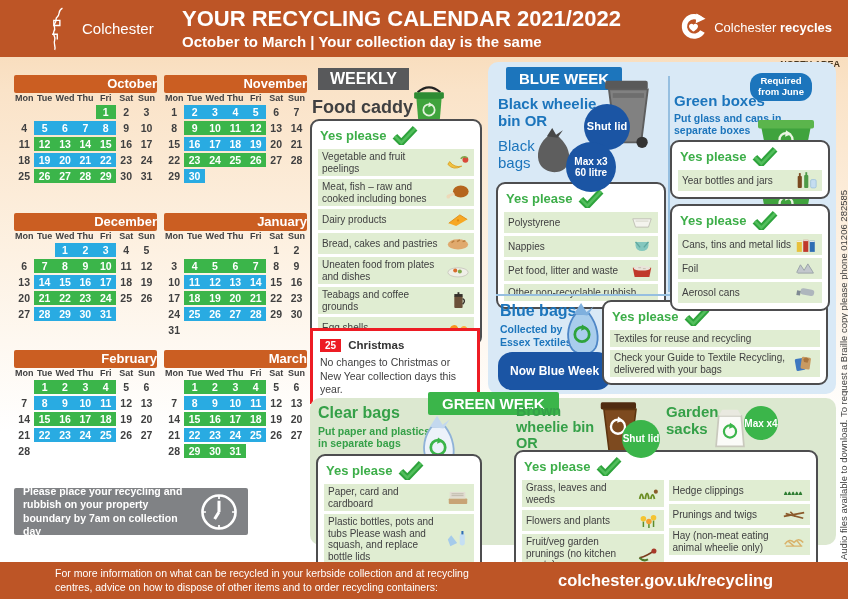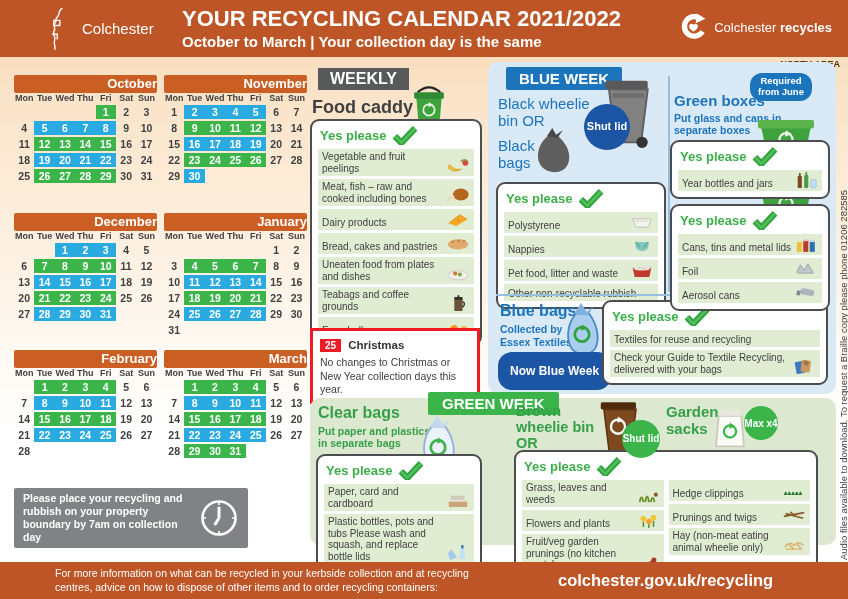--- a/index.html
+++ b/index.html
@@ -23,46 +23,46 @@
   .cal-2{left:14px;top:213px}.cal-3{left:164px;top:213px}
   .cal-4{left:14px;top:350px}.cal-5{left:164px;top:350px}
   .cmon{background:#CB5E22;color:#fff;font-weight:bold;font-size:13px;text-align:right;height:18px;line-height:18px;border-radius:2px}
   .cweek{display:flex;margin-top:2px}
   .cday{width:20.4px;height:14px;line-height:14px;text-align:center;font-size:10.5px;font-weight:bold;color:#404041}
   .chead{margin-top:0}
   .chead .cday{font-size:9px;height:10px;line-height:10px}
   .hb{background:#29ABE2;color:#fff}
   .hg{background:#3BB54A;color:#fff}
   
-  .boundary{position:absolute;left:14px;top:488px;width:234px;height:60px;background:#808285;color:#fff;display:flex;align-items:center;gap:8px;padding:5px 9px;box-sizing:border-box;border-radius:2px}
+  .boundary{position:absolute;left:14px;top:488px;width:234px;height:47px;background:#808285;color:#fff;display:flex;align-items:center;gap:8px;padding:5px 9px;box-sizing:border-box;border-radius:2px}
   .boundary p{font-size:10.5px;font-weight:bold;line-height:1.25;margin:0;flex:1}
   .clock{width:40px;height:40px;flex:none}
   
   .weekly-head{position:absolute;left:310px;top:66px;width:172px;height:54px}
   .weekly-badge{position:absolute;left:8px;top:2px;background:#58595B;color:#fff;font-weight:bold;font-size:16px;padding:2px 12px}
   .food-title{position:absolute;left:2px;top:31px;font-size:18px;font-weight:bold;color:#404041}
   .caddy{position:absolute;right:36px;top:20px;width:34px;height:38px}
   .yes-box{background:#fff;border:2px solid #4D4D4F;border-radius:9px;padding:4px 6px 6px;box-sizing:border-box}
   .yes-head{display:flex;align-items:center;gap:5px;padding:1px 2px}
   .yes-label{color:#3DAE49;font-weight:bold;font-size:13px}
   .chk{width:26px;height:19px}
-  .row{background:#E0EDD2;display:flex;align-items:flex-end;justify-content:space-between;margin-top:3px;padding:2px 4px;font-size:10px;color:#404041;line-height:1.15;min-height:13px}
+  .row{background:#E0EDD2;display:flex;align-items:center;justify-content:space-between;margin-top:3px;padding:2px 4px;font-size:10px;color:#404041;line-height:1.15;min-height:13px}
   .rt{flex:1}
   .ic{width:24px;height:17px;flex:none;margin-left:3px}
   [data-icon] svg,.ic svg,.chk svg,.clock svg,.h-logo-icon svg,.h-brand-icon svg{width:100%;height:100%;display:block}
   .pos-caddy{position:absolute;left:310px;top:119px;width:172px}
   
   .christmas{position:absolute;left:310px;top:328px;width:170px;background:#fff;border:3px solid #ED1C24;padding:4px 7px;box-sizing:border-box}
   .x25{background:#ED1C24;color:#fff;font-weight:bold;font-size:10px;padding:1px 5px;margin-right:7px}
   .xt{font-size:11.5px;color:#333}
   .christmas p{margin:3px 0 0;font-size:10.5px;color:#404041;line-height:1.3}
   
   .blue-panel{position:absolute;left:488px;top:62px;width:348px;height:332px;background:#D9E9F6;border-radius:10px}
   .bw-badge{position:absolute;left:18px;top:5px;background:#1C75BC;color:#fff;font-weight:bold;font-size:15px;padding:3px 13px;border-radius:2px}
-  .bk-title{position:absolute;left:10px;top:34px;width:106px;font-size:15px;font-weight:normal;color:#1C75BC;line-height:1.1}
+  .bk-title{position:absolute;left:10px;top:34px;width:106px;font-size:15px;font-weight:bold;color:#1C75BC;line-height:1.1}
   .bin-gray{position:absolute;left:112px;top:16px;width:52px;height:70px}
   .circ{position:absolute;border-radius:50%;background:#1B55A4;color:#fff;font-weight:bold;display:flex;flex-direction:column;align-items:center;justify-content:center;text-align:center}
   .shut1{left:96px;top:42px;width:46px;height:46px;font-size:11px;line-height:1.05;z-index:2}
   .bkbags-title{position:absolute;left:10px;top:76px;width:55px;font-size:15px;font-weight:normal;color:#1C75BC;line-height:1.1}
   .bag-black{position:absolute;left:46px;top:62px;width:38px;height:52px}
   .max3{left:78px;top:80px;width:50px;height:50px;font-size:10px;line-height:1.15;z-index:2}
   .pos-black{position:absolute;left:8px;top:120px;width:170px}
   .vdiv{position:absolute;left:180px;top:14px;width:2px;height:216px;background:#96BFE0}
   .gb-title{position:absolute;left:186px;top:30px;font-size:15px;font-weight:bold;color:#1C75BC}
   .pill{color:#fff;font-weight:bold;text-align:center}
@@ -611,20 +611,24 @@
         </svg>
       </span>
     <span class="circ shut1">Shut lid</span>
     <div class="bkbags-title">Black bags</div>
     <span class="bag-black" data-icon="black-bag-icon">
         <svg viewBox="0 0 50 62">
           <path d="M19 12C9 20 3 32 6 45c3 12 16 16 24 15 11-1 18-10 16-24-2-12-10-19-15-24z" fill="#5E5E5E"></path>
           <path d="M17 13l7-11 5 9 9-6-7 10z" fill="#474747"></path>
         </svg>
       </span>
+    <span class="circ max3">
+        <span>Max x3</span>
+        <span>60 litre</span>
+      </span>
     <div class="yes-box pos-black">
       <div class="yes-head">
           <span class="yes-label">Yes please</span>
           <span class="chk" data-icon="check-icon">
             <svg viewBox="0 0 36 26">
               <path d="M4 14l9 9L32 3" fill="none" stroke="#2EA33C" stroke-width="9"></path>
               <path d="M4 14l9 9L32 3" fill="none" stroke="#52BE5C" stroke-width="3.5"></path>
             </svg>
           </span>
         </div>

